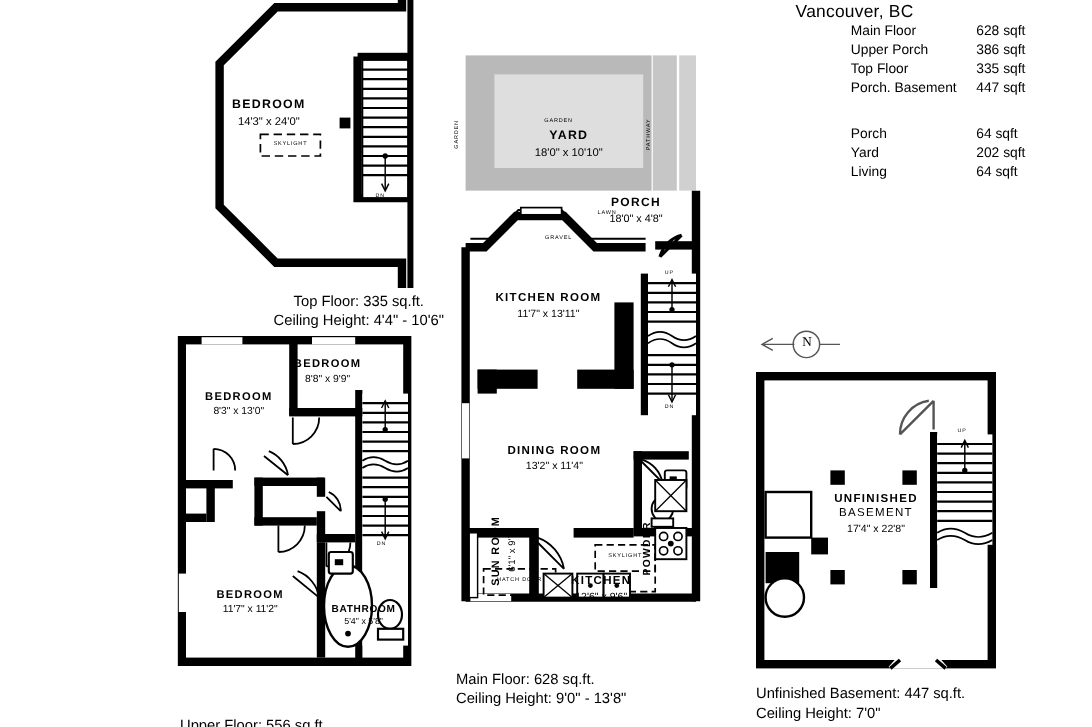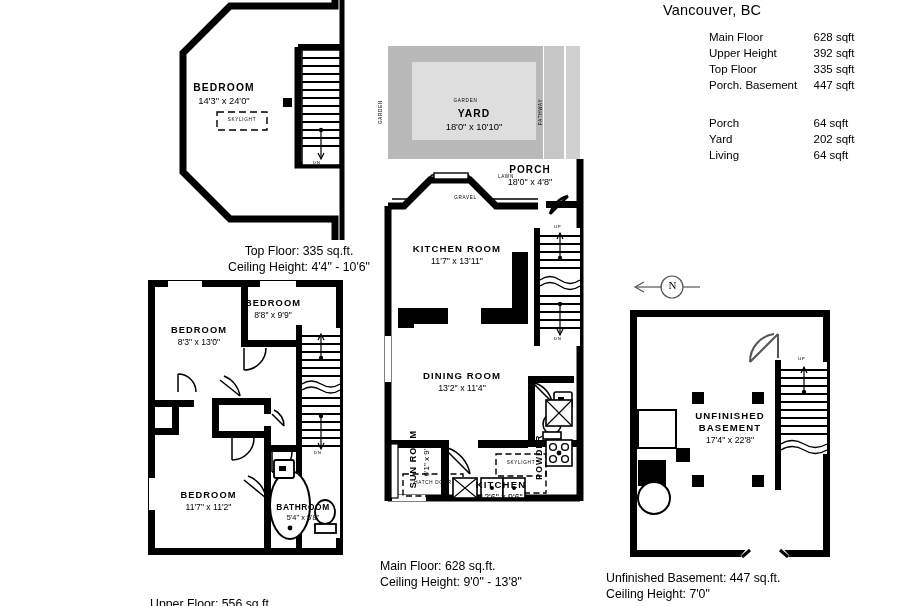--- a/index.html
+++ b/index.html
@@ -2,21 +2,21 @@
 <html><head>
 <meta charset="utf-8">
 <style>
   html,body{margin:0;padding:0;background:#ffffff;}
   body{width:910px;height:606px;position:relative;overflow:hidden;
        font-family:"Liberation Sans","DejaVu Sans",sans-serif;color:#000;}
   .abs{position:absolute;}
   svg{display:block;}
   
   #legend{left:663px;top:2px;width:240px;}
-  #legend .city{font-size:14.5px;letter-spacing:.2px;margin-bottom:11px;}
+  #legend .city{font-size:14.5px;letter-spacing:.2px;}
   #legend table{border-collapse:collapse;font-size:11.5px;}
   #legend td{padding:2px 0;vertical-align:top;}
   #legend td.k{width:105px;padding-left:46px;}
   #legend td.v{width:90px;}
   #legend tr.gap td{height:11px;padding:0;}
   #legend tr.tot td{font-weight:bold;font-size:12px;padding-top:1px;padding-bottom:4px;}
   
   .caption{font-size:12.3px;line-height:16.4px;white-space:pre-line;}
   .tiny{letter-spacing:.7px;}
 </style>
@@ -25,22 +25,22 @@
 
 <div class="abs" id="legend">
   <div class="city">Vancouver, BC</div>
   <table>
     <tbody>
         <tr>
       <td class="k">Main Floor</td>
       <td class="v">628 sqft</td>
     </tr>
     <tr>
-      <td class="k">Upper Height</td>
-      <td class="v">392 sqft</td>
+      <td class="k">Upper Porch</td>
+      <td class="v">386 sqft</td>
     </tr>
     <tr>
       <td class="k">Top Floor</td>
       <td class="v">335 sqft</td>
     </tr>
     <tr>
       <td class="k">Porch. Basement</td>
       <td class="v">447 sqft</td>
     </tr>
     <tr class="gap">
@@ -409,20 +409,20 @@
   <rect x="62" y="165" width="12" height="12" fill="#000"></rect>
   <rect x="122" y="165" width="12" height="12" fill="#000"></rect>
 
   <rect x="8" y="100" width="38" height="38" fill="#fff" stroke="#000" stroke-width="2"></rect>
   <rect x="46" y="138" width="14" height="14" fill="#000"></rect>
   <rect x="8" y="150" width="28" height="26" fill="#000"></rect>
   <circle cx="24" cy="188" r="16" fill="#fff" stroke="#000" stroke-width="2"></circle>
 </svg>
 <div class="abs" style="left:38px;top:100px;width:124px;text-align:center;">
   <div style="font-weight:bold;letter-spacing:1.1px;font-size:9.6px;">UNFINISHED</div>
-  <div style="font-weight:bold;letter-spacing:1.1px;font-size:9.6px;margin-top:1px;">BASEMENT</div>
+  <div style="font-weight:normal;letter-spacing:1.1px;font-size:9.6px;margin-top:1px;">BASEMENT</div>
   <div style="font-size:8.8px;margin-top:2px;">17'4" x 22'8"</div>
 </div>
 <div class="abs tiny" style="left:168px;top:46px;font-size:4.4px;">UP</div>
 </div>
 
-<div class="abs caption" style="left:606px;top:570px;">Unfinished Basement: 447 sq.ft.
+<div class="abs caption" style="left:630px;top:570px;">Unfinished Basement: 447 sq.ft.
 Ceiling Height: 7'0"</div>
 
 </body></html>

